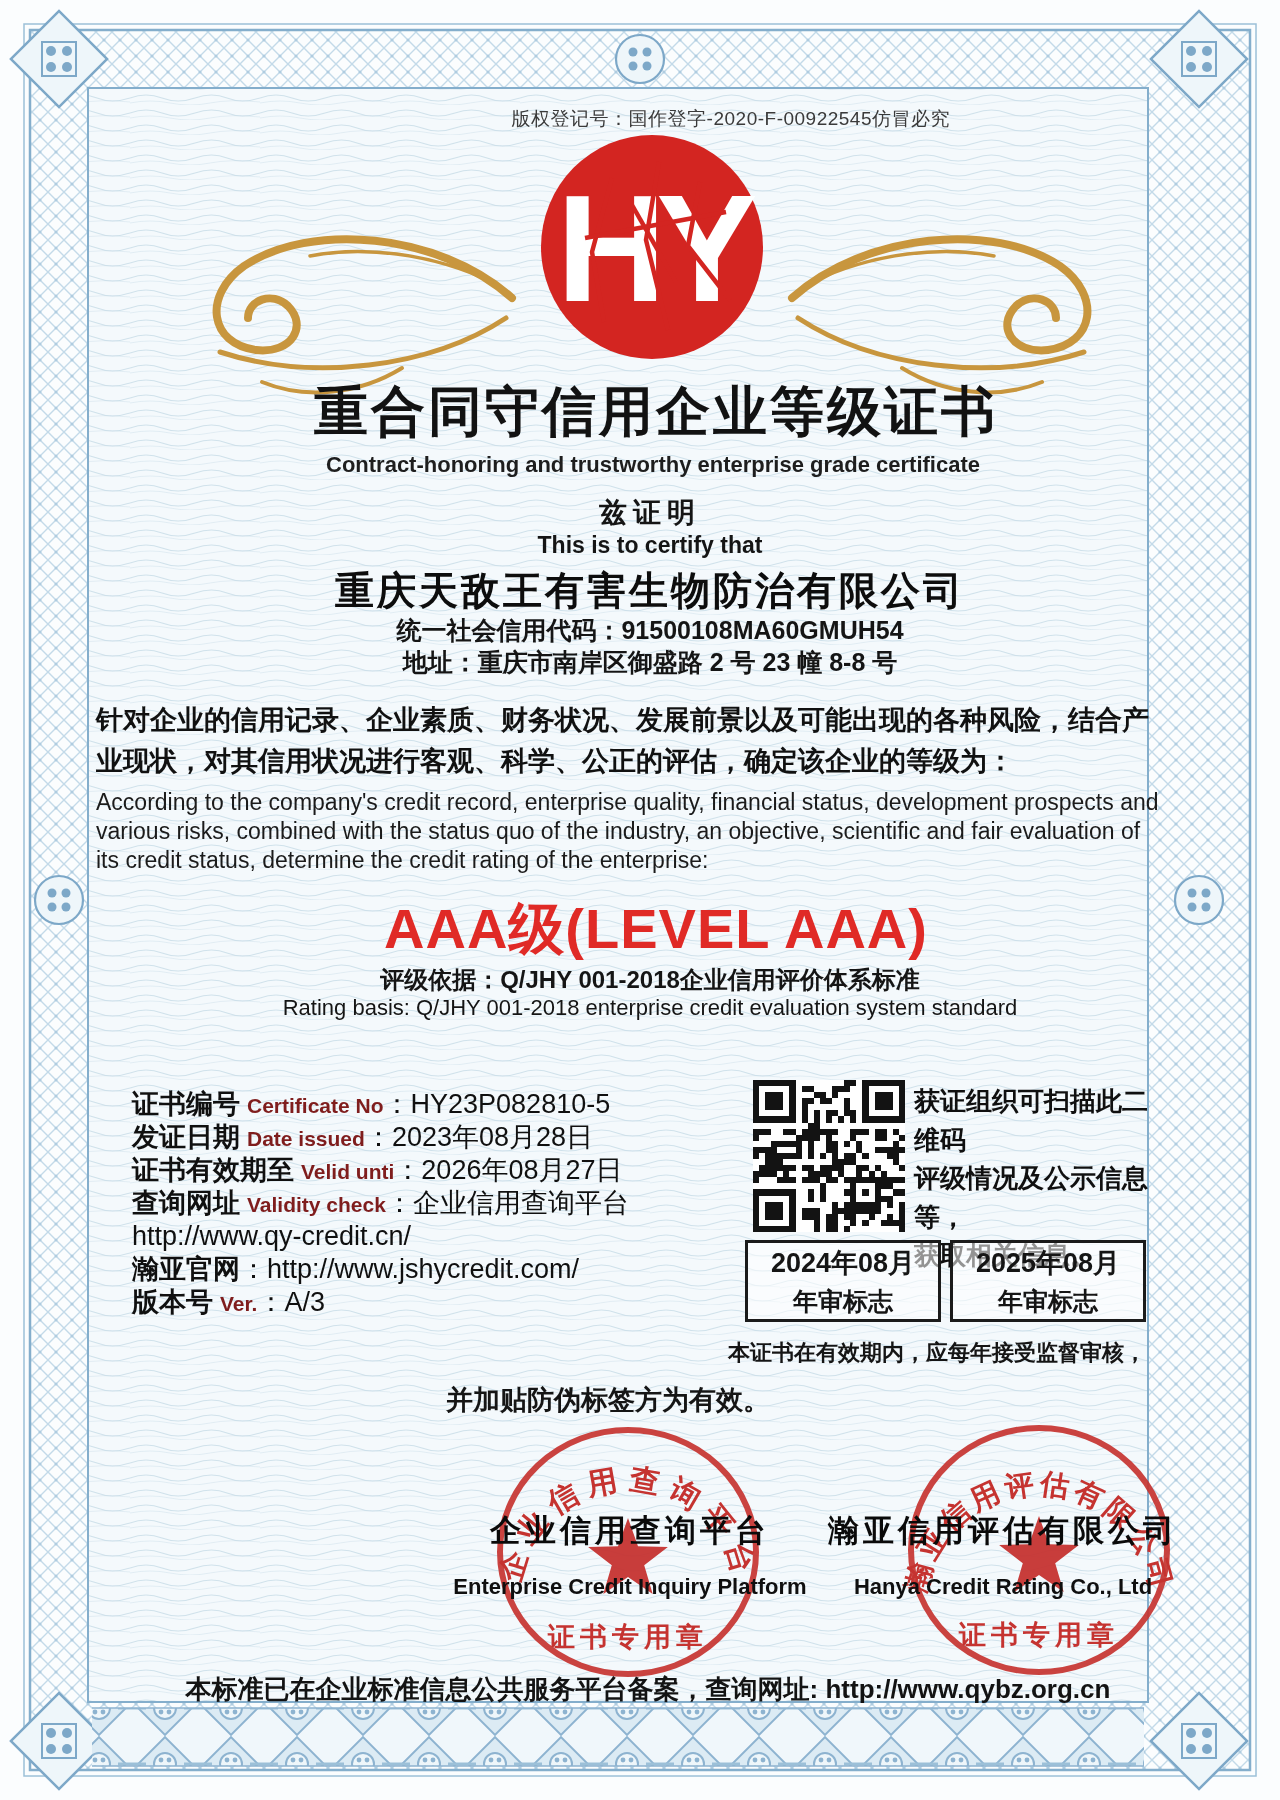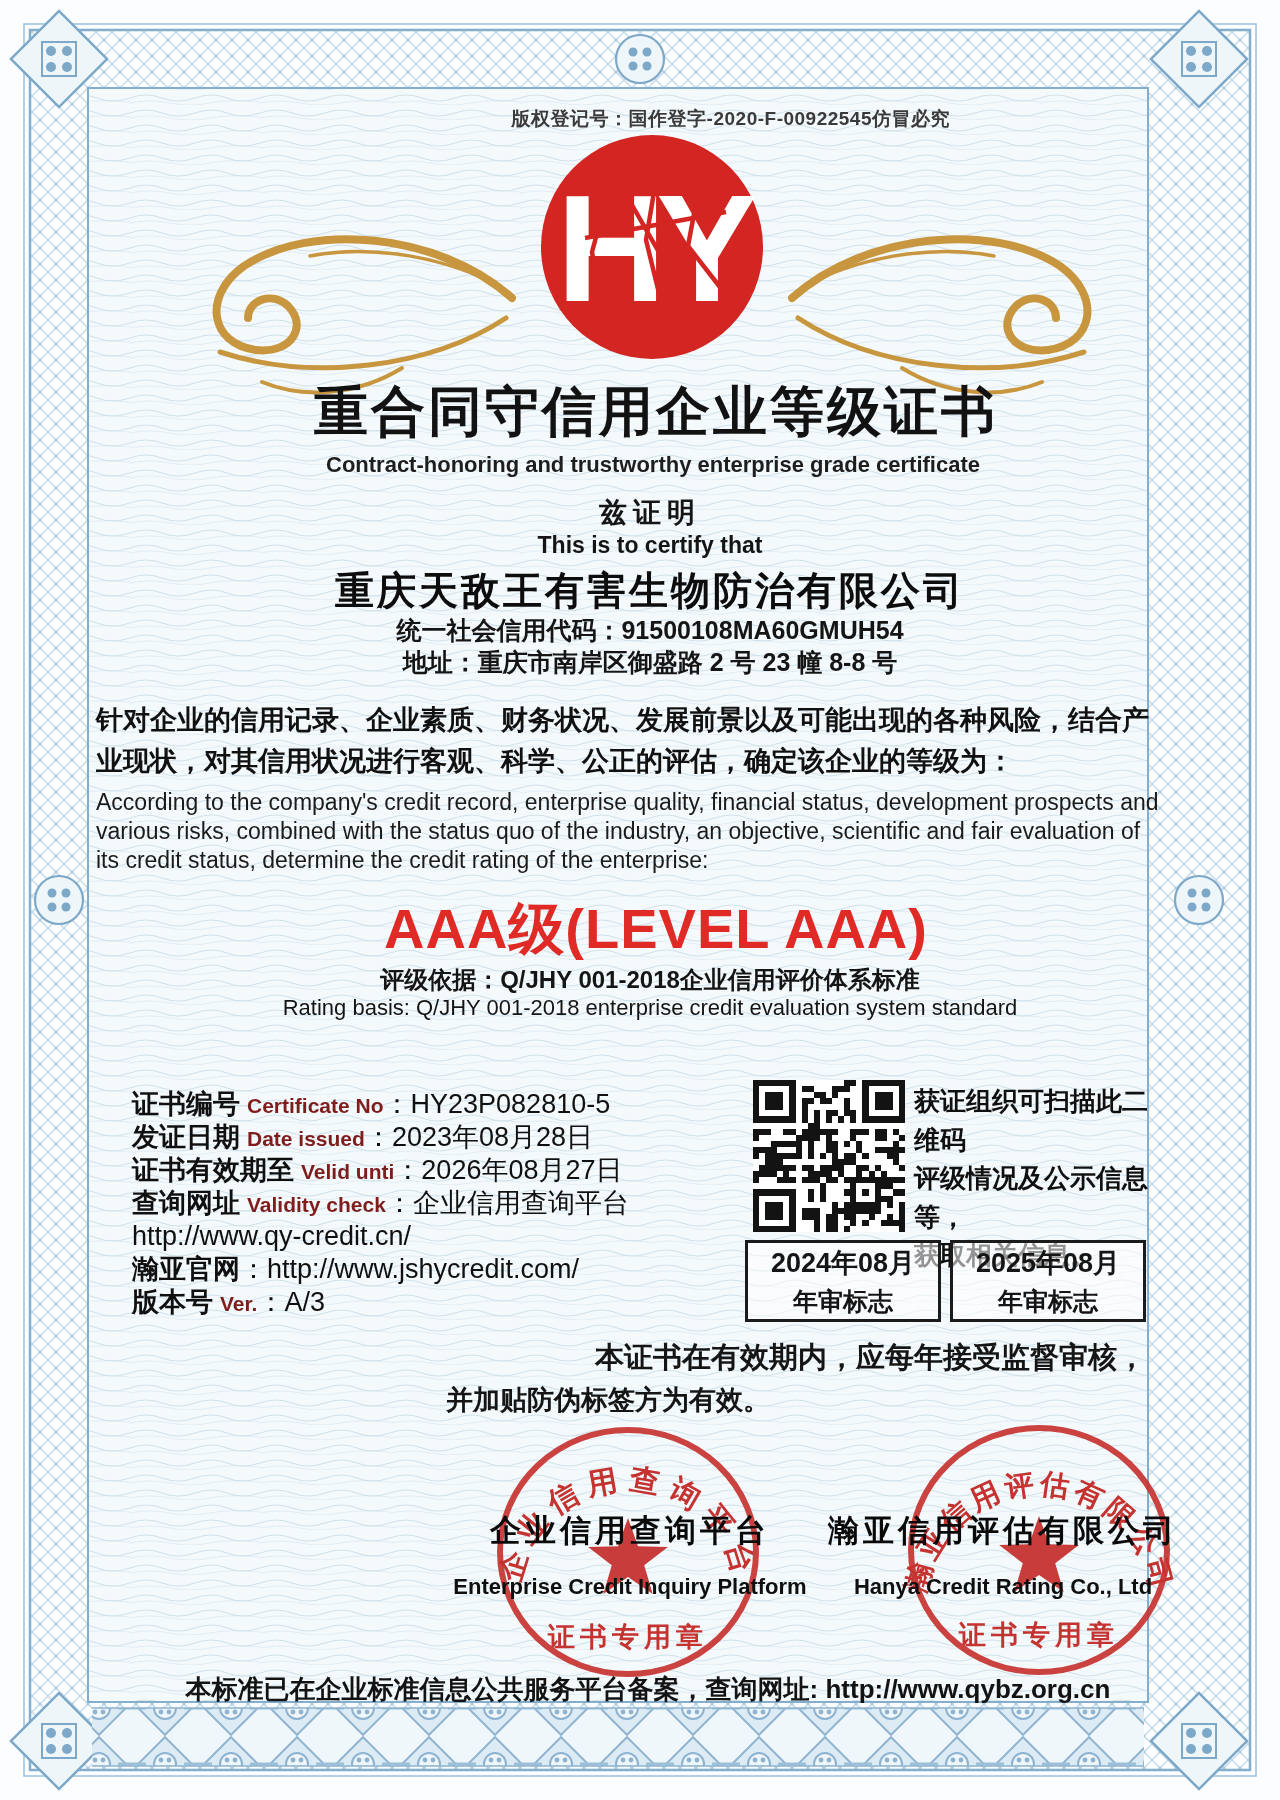--- a/index.html
+++ b/index.html
@@ -1,21 +1,21 @@
 <!DOCTYPE html>
 <html><head>
 <meta charset="utf-8">
 <style>
   html,body{margin:0;padding:0;background:#ffffff;}
   body{font-family:"Liberation Sans","DejaVu Sans",sans-serif;color:#151515;}
   .certificate{position:relative;width:1280px;height:1800px;background:#fbfdfe;overflow:hidden;}
   .bg{position:absolute;left:0;top:0;z-index:0;}
   .abs{position:absolute;z-index:2;}
   .center{text-align:center;}
-  .copyright{left:430px;top:106px;width:520px;text-align:right;font-size:19px;font-weight:700;color:#3a3a3a;letter-spacing:.5px;}
+  .copyright{left:430px;top:106px;width:520px;text-align:right;font-size:19px;font-weight:400;color:#3a3a3a;letter-spacing:.5px;}
   .title-cn{left:0;top:376px;width:1312px;font-size:54px;font-weight:800;letter-spacing:3px;color:#121212;}
   .title-en{left:0;top:452px;width:1306px;font-size:22px;font-weight:600;color:#1e1e1e;}
   .certify-cn{left:0;top:494px;width:1300px;font-size:28px;font-weight:600;letter-spacing:6px;}
   .certify-en{left:0;top:532px;width:1300px;font-size:23px;font-weight:600;}
   .company-name{left:0;top:564px;width:1300px;font-size:39px;font-weight:800;letter-spacing:3px;color:#0d0d0d;}
   .credit-code{left:0;top:614px;width:1300px;font-size:25px;font-weight:600;}
   .address{left:0;top:646px;width:1300px;font-size:25px;font-weight:600;}
   .para-cn{left:96px;top:700px;width:1070px;font-size:27px;line-height:41px;font-weight:600;color:#111;}
   .para-en{left:96px;top:788px;width:1072px;font-size:23px;line-height:29px;color:#1b1b1b;}
   .rating-level{left:0;top:892px;width:1312px;font-size:56px;font-weight:800;color:#e02a26;letter-spacing:1px;}
@@ -26,21 +26,21 @@
   .lbl-cn{font-size:27px;font-weight:600;color:#101010;}
   .lbl-en{font-size:21px;font-weight:600;color:#7f1d1d;margin-left:7px;}
   .val{font-size:27px;color:#101010;}
   .qr{left:753px;top:1080px;}
   .qr-note{left:914px;top:1082px;width:250px;font-size:26px;line-height:38.5px;font-weight:600;color:#101010;}
   .mark-box{top:1240px;width:190px;height:76px;border:3px solid #1b1b1b;background:rgba(255,255,255,.55);
             display:flex;flex-direction:column;justify-content:center;align-items:center;gap:4px;}
   .mark-box .period{font-size:27px;font-weight:600;}
   .mark-box .mlabel{font-size:25px;font-weight:600;}
   .box1{left:745px;} .box2{left:950px;}
-  .supervision1{left:446px;top:1338px;width:700px;text-align:right;font-size:29px;font-weight:600;}
+  .supervision1{left:446px;top:1338px;width:700px;text-align:right;font-size:22px;font-weight:600;}
   .supervision2{left:446px;top:1382px;width:700px;text-align:left;font-size:27px;font-weight:600;}
   .seal{position:absolute;z-index:1;}
   .seal-left{left:478px;top:1412px;} .seal-right{left:889px;top:1410px;}
   .issuer{z-index:3;}
   .issuer-cn{top:1510px;width:420px;font-size:31px;font-weight:800;letter-spacing:4px;color:#0a0a0a;}
   .issuer-en{top:1554px;width:420px;font-size:22px;font-weight:600;color:#0f0f0f;margin-top:20px;}
   .iss-left{left:420px;} .iss-right{left:793px;}
   .footer-note{left:0;top:1672px;width:1296px;font-size:26px;font-weight:700;color:#131313;}
   svg text{font-family:"Liberation Sans","DejaVu Sans",sans-serif;}
 </style>

